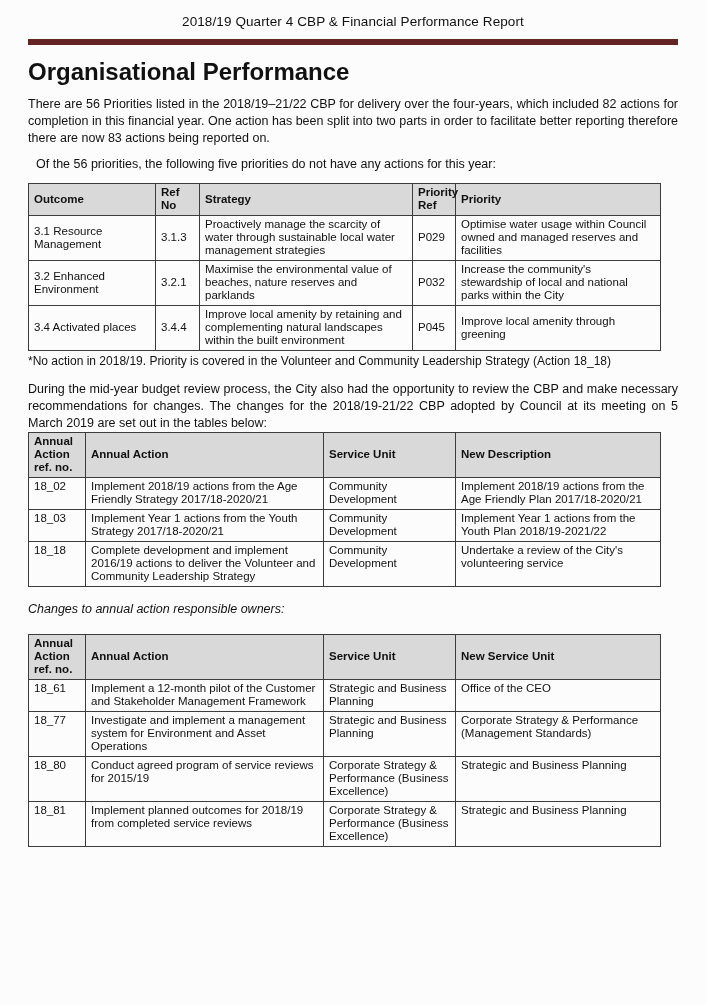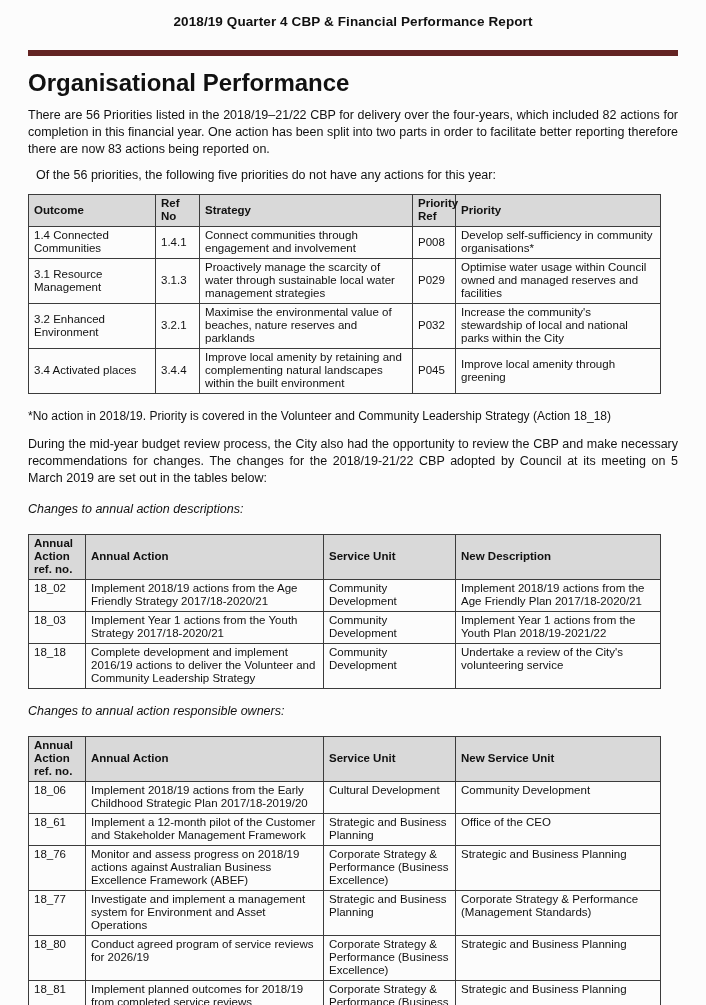--- a/index.html
+++ b/index.html
@@ -13,22 +13,22 @@
   html,body{margin:0;padding:0;}
   body{
     width:706px;height:1005px;
     background:var(--page-bg);
     color:var(--text);
     font-family:"Liberation Sans", sans-serif;
     overflow:hidden;
   }
   .page{width:706px;height:1005px;padding:13px 28px 0 28px;}
   .hdr-title{
-    text-align:center;font-weight:bold;font-size:13.5px;line-height:17px;
-    padding-bottom:20px;letter-spacing:0.1px;
+    text-align:center;font-weight:normal;font-size:13.5px;line-height:17px;
+    padding-bottom:9px;letter-spacing:0.1px;
   }
   .hdr-rule{
     height:2px;
     border-top:4px solid var(--accent-line);
     border-bottom:2px solid var(--accent-line);
   }
   h1.section-title{
     font-size:24px;line-height:24px;margin:15px 0 10px 0;font-weight:bold;
   }
   p.body{font-size:12.5px;line-height:17px;margin:12px 0 9px 0;}
@@ -45,21 +45,21 @@
     padding:2px 5px 3px 5px;
   }
   table.tbl th{
     background:var(--table-header-bg);
     font-weight:bold;text-align:left;vertical-align:middle;
     white-space:pre-line;
   }
   table.tbl td{vertical-align:top;text-align:left;}
   table.tbl-priorities td{vertical-align:middle;}
   td.j{text-align:justify;}
-  .footnote{font-size:12px;line-height:15px;margin:15px 0 0 0;}
+  .footnote{font-size:12px;line-height:15px;margin:3px 0 0 0;}
 </style>
 </head>
 <body>
 
 <div class="page">
 
   <div>
     <div class="hdr-title">2018/19 Quarter 4 CBP &amp; Financial Performance Report</div>
     <div class="hdr-rule"></div>
   </div>
@@ -84,27 +84,20 @@
         <th>Ref
 No</th>
         <th>Strategy</th>
         <th>Priority
 Ref</th>
         <th>Priority</th>
       </tr>
     </thead>
     <tbody>
       <tr>
-        <td>1.4 Connected Communities</td>
-        <td>1.4.1</td>
-        <td>Connect communities through engagement and involvement</td>
-        <td>P008</td>
-        <td>Develop self-sufficiency in community organisations*</td>
-      </tr>
-      <tr>
         <td>3.1 Resource Management</td>
         <td>3.1.3</td>
         <td>Proactively manage the scarcity of water through sustainable local water management strategies</td>
         <td>P029</td>
         <td>Optimise water usage within Council owned and managed reserves and facilities</td>
       </tr>
       <tr>
         <td>3.2 Enhanced Environment</td>
         <td>3.2.1</td>
         <td>Maximise the environmental value of beaches, nature reserves and parklands</td>
@@ -118,21 +111,20 @@
         <td>P045</td>
         <td>Improve local amenity through greening</td>
       </tr>
     </tbody>
   </table>
 
   <div class="footnote">*No action in 2018/19. Priority is covered in the Volunteer and Community Leadership Strategy (Action 18_18)</div>
 
   <p class="body just mid">During the mid-year budget review process, the City also had the opportunity to review the CBP and make necessary recommendations for changes.  The changes for the 2018/19-21/22 CBP adopted by Council at its meeting on 5 March 2019 are set out in the tables below:</p>
 
-  <p class="it-head">Changes to annual action descriptions:</p>
 
   <table class="tbl">
     <colgroup>
       <col style="width:57px">
         <col style="width:238px">
         <col style="width:132px">
         <col style="width:205px">
     </colgroup>
     <thead>
       <tr>
@@ -180,46 +172,34 @@
         <th>Annual
 Action
 ref. no.</th>
         <th>Annual Action</th>
         <th>Service Unit</th>
         <th>New Service Unit</th>
       </tr>
     </thead>
     <tbody>
       <tr>
-        <td>18_06</td>
-        <td class="j">Implement 2018/19 actions from the Early Childhood Strategic Plan 2017/18-2019/20</td>
-        <td class="j">Cultural Development</td>
-        <td class="j">Community Development</td>
-      </tr>
-      <tr>
         <td>18_61</td>
         <td class="j">Implement a 12-month pilot of the Customer and Stakeholder Management Framework</td>
         <td class="j">Strategic and Business Planning</td>
         <td class="j">Office of the CEO</td>
       </tr>
       <tr>
-        <td>18_76</td>
-        <td class="j">Monitor and assess progress on 2018/19 actions against Australian Business Excellence Framework (ABEF)</td>
-        <td class="j">Corporate Strategy &amp; Performance (Business Excellence)</td>
-        <td class="j">Strategic and Business Planning</td>
-      </tr>
-      <tr>
         <td>18_77</td>
         <td class="j">Investigate and implement a management system for Environment and Asset Operations</td>
         <td class="j">Strategic and Business Planning</td>
         <td class="j">Corporate Strategy &amp; Performance (Management Standards)</td>
       </tr>
       <tr>
         <td>18_80</td>
-        <td class="j">Conduct agreed program of service reviews for 2026/19</td>
+        <td class="j">Conduct agreed program of service reviews for 2015/19</td>
         <td class="j">Corporate Strategy &amp; Performance (Business Excellence)</td>
         <td class="j">Strategic and Business Planning</td>
       </tr>
       <tr>
         <td>18_81</td>
         <td class="j">Implement planned outcomes for 2018/19 from completed service reviews</td>
         <td class="j">Corporate Strategy &amp; Performance (Business Excellence)</td>
         <td class="j">Strategic and Business Planning</td>
       </tr>
     </tbody>

